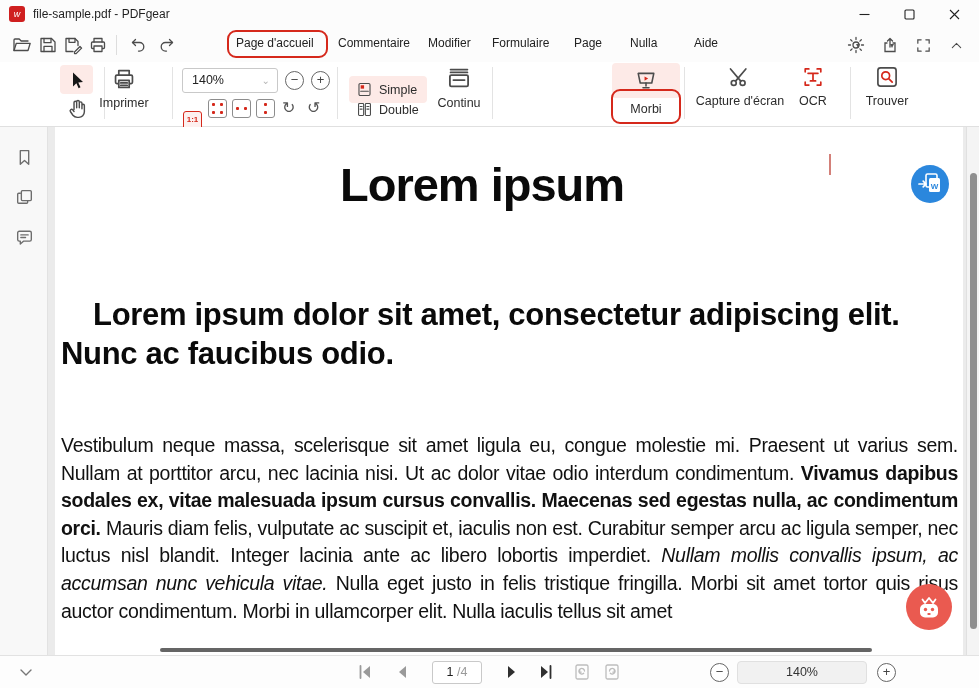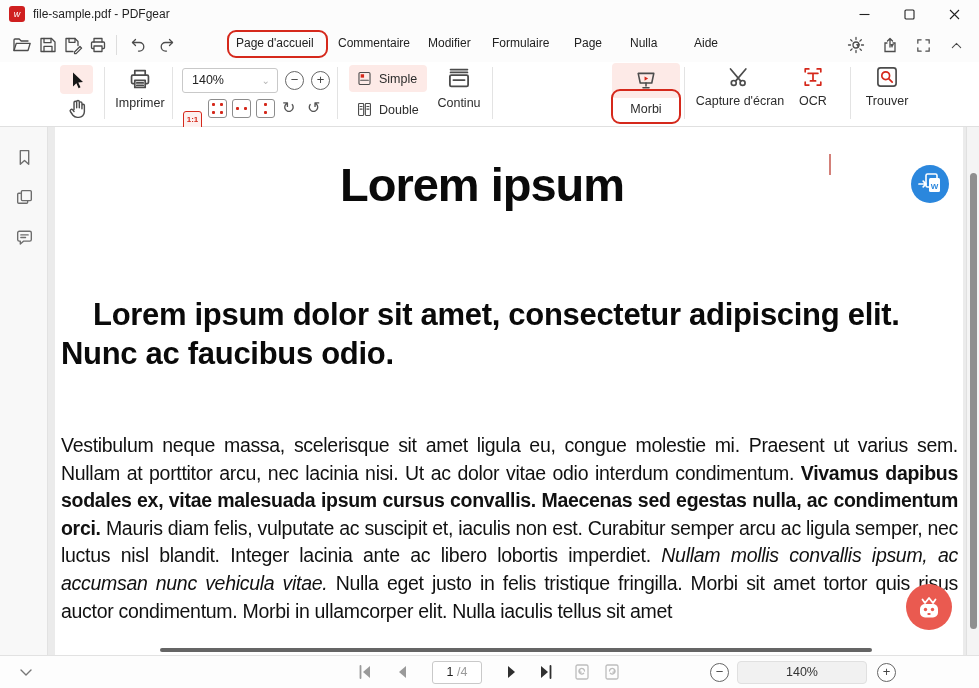--- a/index.html
+++ b/index.html
@@ -32,21 +32,21 @@
   
   .toolbar { position:absolute; left:0; top:62px; width:979px; height:65px; background:#fff;
     border-bottom:1px solid #e0e0e0; }
   .tb-divider { position:absolute; top:5px; width:1px; height:52px; background:#e3e3e3; }
   .tb-label { position:absolute; font-size:12.5px; color:#2c2c2c; text-align:center; white-space:nowrap; }
   .tb-icon svg { stroke:#4c4c4c; stroke-width:1.3; fill:none; stroke-linecap:round; stroke-linejoin:round; }
   .pink { background:#fdeae7; border-radius:4px; }
   .cursor-btn { position:absolute; left:60px; top:3px; width:33px; height:29px; display:flex;
     align-items:center; justify-content:center; }
   .hand-btn { position:absolute; left:66px; top:35px; width:22px; height:22px; }
-  .print-btn { position:absolute; left:112px; top:4px; width:56px; text-align:center; }
+  .print-btn { position:absolute; left:96px; top:4px; width:56px; text-align:center; }
   .zoom-combo { position:absolute; left:182px; top:6px; width:96px; height:25px; border:1px solid #c9c9c9;
     border-radius:3px; background:#fff; font-size:12.5px; color:#222; line-height:23px; padding-left:9px; }
   .zoom-combo .combo-caret { position:absolute; right:7px; top:0; color:#b5b5b5; font-size:10px; }
   .circle-btn { position:absolute; width:19px; height:19px; border:1.2px solid #666; border-radius:50%;
     color:#444; font-size:13px; line-height:16px; text-align:center; background:#fff; }
   .fit-icon { position:absolute; top:37px; width:19px; height:19px; border:1.2px solid #8d8d8d;
     border-radius:3px; }
   .fit-icon.red { border-color:#d5281b; color:#d5281b; font-size:8px; font-weight:bold;
     line-height:16px; text-align:center; background:#fdf0ef;margin-top:12px; }
   .fit-dot { position:absolute; width:3px; height:3px; background:#d5281b; border-radius:1px; }
@@ -245,21 +245,21 @@
       <span class="fit-dot" style="right:3px;top:7px"></span>
     </div>
     <div class="fit-icon" style="left:256px">
       <span class="fit-dot" style="left:7px;top:3px"></span>
       <span class="fit-dot" style="left:7px;bottom:3px"></span>
     </div>
     <div class="rot" style="left:282px">↻</div>
     <div class="rot" style="left:307px">↺</div>
     <div class="tb-divider" style="left:337px"></div>
 
-    <div class="view-btn pink tb-icon" style="top:3px">
+    <div class="view-btn pink tb-icon" style="top:14px">
       <svg width="17" height="17" viewBox="0 0 20 20">
           <rect x="3.5" y="3" width="13" height="14" rx="1.5"></rect>
           <rect x="5.5" y="5" width="4" height="4" fill="#d5281b" stroke="none"></rect>
           <path d="M5.5 12 h9"></path>
         </svg>
       <span>Simple</span>
     </div>
     <div class="view-btn tb-icon" style="top:34px">
       <svg width="17" height="17" viewBox="0 0 20 20">
           <rect x="3" y="3" width="6" height="14" rx="1"></rect>

